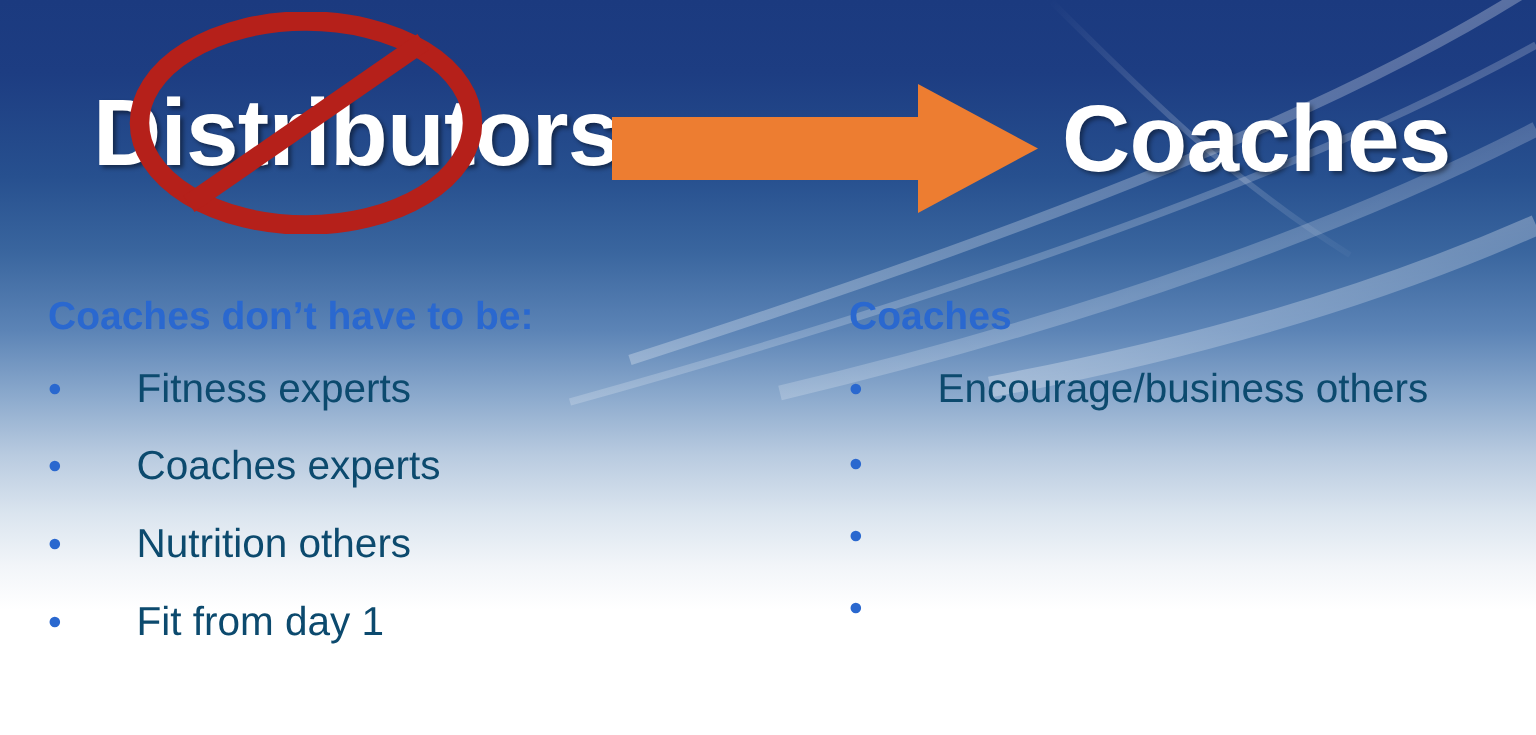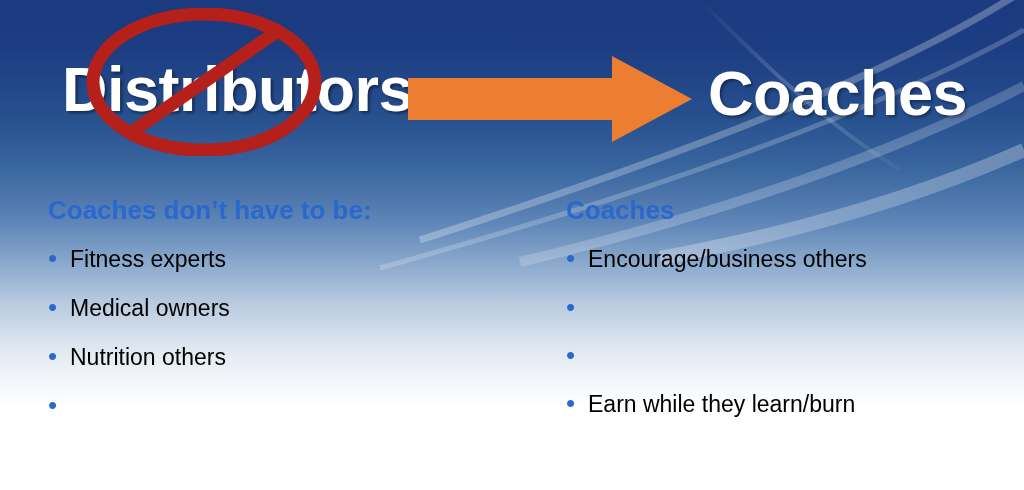--- a/index.html
+++ b/index.html
@@ -97,21 +97,21 @@
     top: 52px;
     width: 292px;
     height: 94px;
   }
 
   
   .column {
     position: absolute;
     top: 196px;
   }
-  .col-left  { left: 48px;  width: 510px; }
+  .col-left  { left: 32px;  width: 510px; }
   .col-right { left: 566px; width: 450px; }
 
   .col-heading {
     font-size: 26px;
     font-weight: bold;
     color: #2a68cf;
     line-height: 1.1;
     margin: 0 0 20px 0;
     white-space: nowrap;
   }
@@ -130,23 +130,24 @@
   .bullet-item:last-child { margin-bottom: 0; }
 
   .bullet-dot {
     flex: 0 0 auto;
     width: 22px;
     font-size: 26px;
     line-height: 1;
     color: #2a68cf;
   }
   .bullet-text {
-    font-size: 23px;
-    color: #000000;
+    font-size: 27px;
+    color: #0c4a6e;
     line-height: 1.1;
+    margin-left: 37px;
   }
 </style>
 </head>
 <body>
 
 <div id="slide">
 
   <div class="bg-gradient"></div>
 
   <svg class="bg-swoosh" viewBox="0 0 1024 490">
@@ -187,45 +188,45 @@
 
   <div class="column col-left">
     <div class="col-heading">Coaches don’t have to be:</div>
     <ul class="bullet-list">
       <li class="bullet-item">
         <span class="bullet-dot">•</span>
         <span class="bullet-text">Fitness experts</span>
       </li>
       <li class="bullet-item">
         <span class="bullet-dot">•</span>
-        <span class="bullet-text">Medical owners</span>
+        <span class="bullet-text">Coaches experts</span>
       </li>
       <li class="bullet-item">
         <span class="bullet-dot">•</span>
         <span class="bullet-text">Nutrition others</span>
       </li>
       <li class="bullet-item">
         <span class="bullet-dot">•</span>
+        <span class="bullet-text">Fit from day 1</span>
       </li>
     </ul>
   </div>
 
   <div class="column col-right">
     <div class="col-heading">Coaches</div>
     <ul class="bullet-list">
       <li class="bullet-item">
         <span class="bullet-dot">•</span>
         <span class="bullet-text">Encourage/business others</span>
       </li>
       <li class="bullet-item">
         <span class="bullet-dot">•</span>
       </li>
       <li class="bullet-item">
         <span class="bullet-dot">•</span>
       </li>
       <li class="bullet-item">
         <span class="bullet-dot">•</span>
-        <span class="bullet-text">Earn while they learn/burn</span>
       </li>
     </ul>
   </div>
 
 </div>
 
 </body></html>

